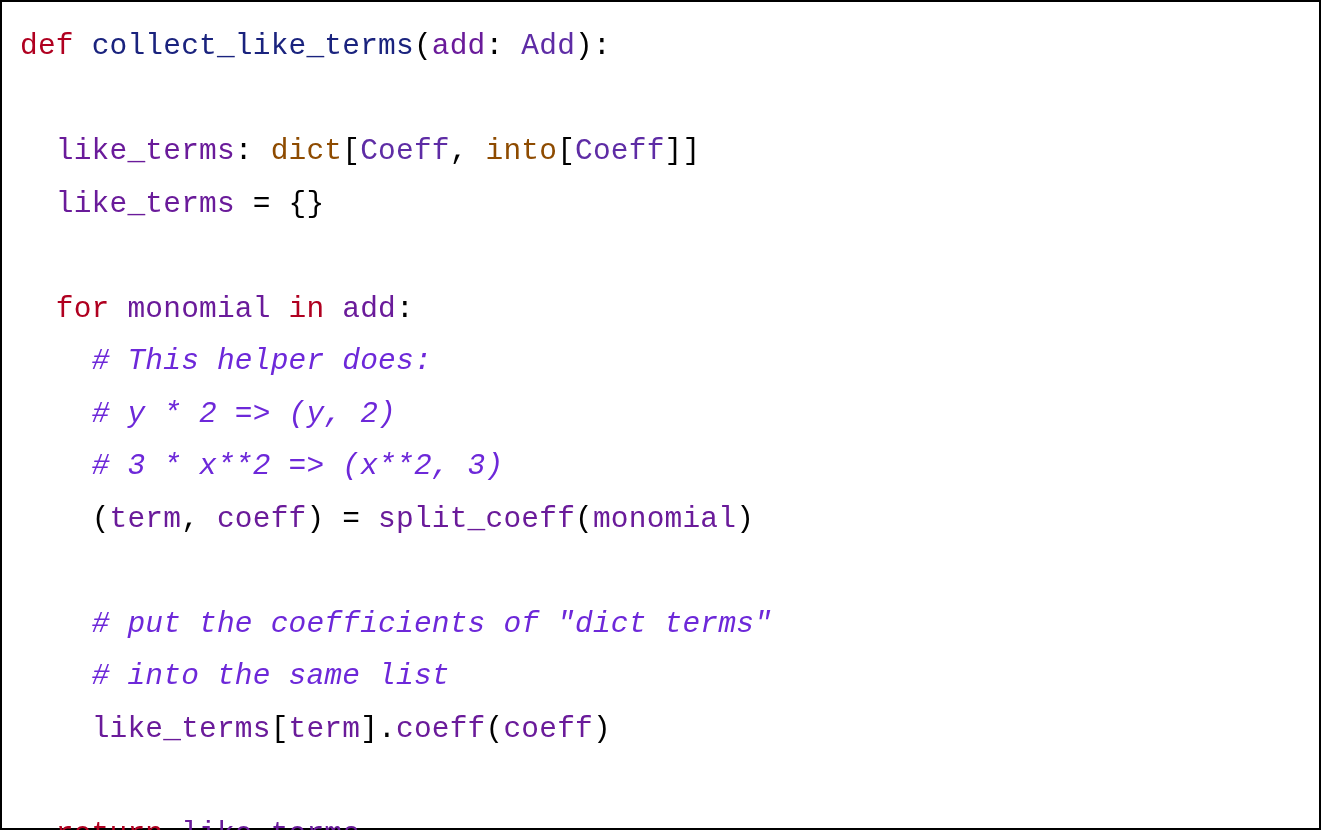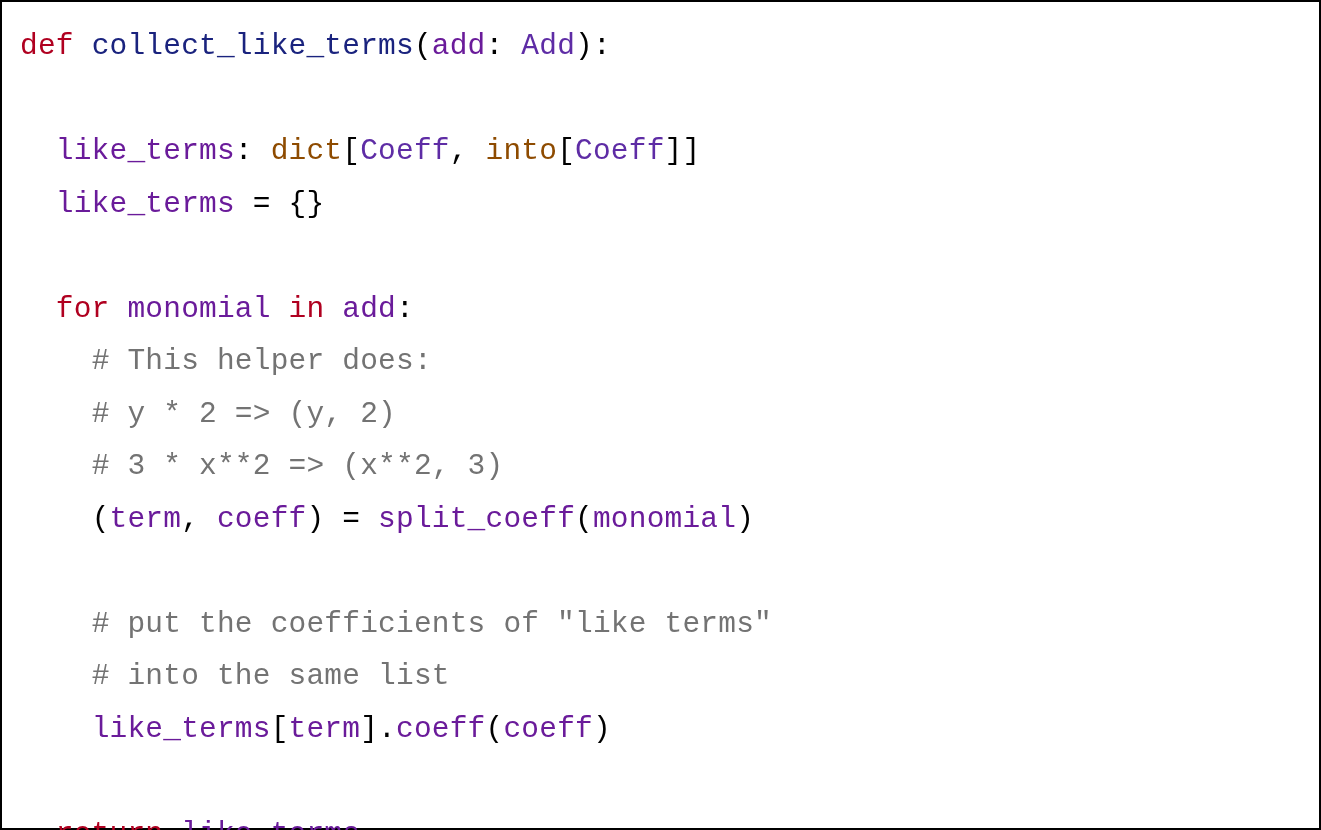--- a/index.html
+++ b/index.html
@@ -17,34 +17,34 @@
     line-height: 1.78;
     white-space: pre;
     color: #000000;
     letter-spacing: 0.2px;
   }
   .kw     { color: #b00020; text-align: center; }   
   .fn     { color: #1a237e; }   
   .nm     { color: #6a1b9a; }   
   .ty     { color: #5e2ca5; }   
   .bi     { color: #8e4b00; margin-top: 16px; }   
-  .cm     { color: #737373; }   
+  .cm     { color: #6d28d9; font-style: italic; }   
   .op     { color: #000000; }   
 </style>
 </head>
 <body>
 
 <div class="code-block"><span><span class="kw">def</span> <span class="fn">collect_like_terms</span><span class="op">(</span><span class="nm">add</span><span class="op">: </span><span class="ty">Add</span><span class="op">):</span></span>
 <span></span>
 <span><span>  </span><span class="nm">like_terms</span><span class="op">: </span><span class="bi">dict</span><span class="op">[</span><span class="ty">Coeff</span><span class="op">, </span><span class="bi">into</span><span class="op">[</span><span class="ty">Coeff</span><span class="op">]]</span></span>
 <span><span>  </span><span class="nm">like_terms</span><span class="op"> = {}</span></span>
 <span></span>
 <span><span>  </span><span class="kw">for</span><span> </span><span class="nm">monomial</span><span> </span><span class="kw">in</span><span> </span><span class="nm">add</span><span class="op">:</span></span>
 <span><span>    </span><span class="cm"># This helper does:</span></span>
 <span><span>    </span><span class="cm"># y * 2 =&gt; (y, 2)</span></span>
 <span><span>    </span><span class="cm"># 3 * x**2 =&gt; (x**2, 3)</span></span>
 <span><span>    </span><span class="op">(</span><span class="nm">term</span><span class="op">, </span><span class="nm">coeff</span><span class="op">) = </span><span class="nm">split_coeff</span><span class="op">(</span><span class="nm">monomial</span><span class="op">)</span></span>
 <span></span>
-<span><span>    </span><span class="cm"># put the coefficients of "like terms"</span></span>
+<span><span>    </span><span class="cm"># put the coefficients of "dict terms"</span></span>
 <span><span>    </span><span class="cm"># into the same list</span></span>
 <span><span>    </span><span class="nm">like_terms</span><span class="op">[</span><span class="nm">term</span><span class="op">].</span><span class="nm">coeff</span><span class="op">(</span><span class="nm">coeff</span><span class="op">)</span></span>
 <span></span>
 <span><span>  </span><span class="kw">return</span><span> </span><span class="nm">like_terms</span></span></div>
 
 </body></html>

